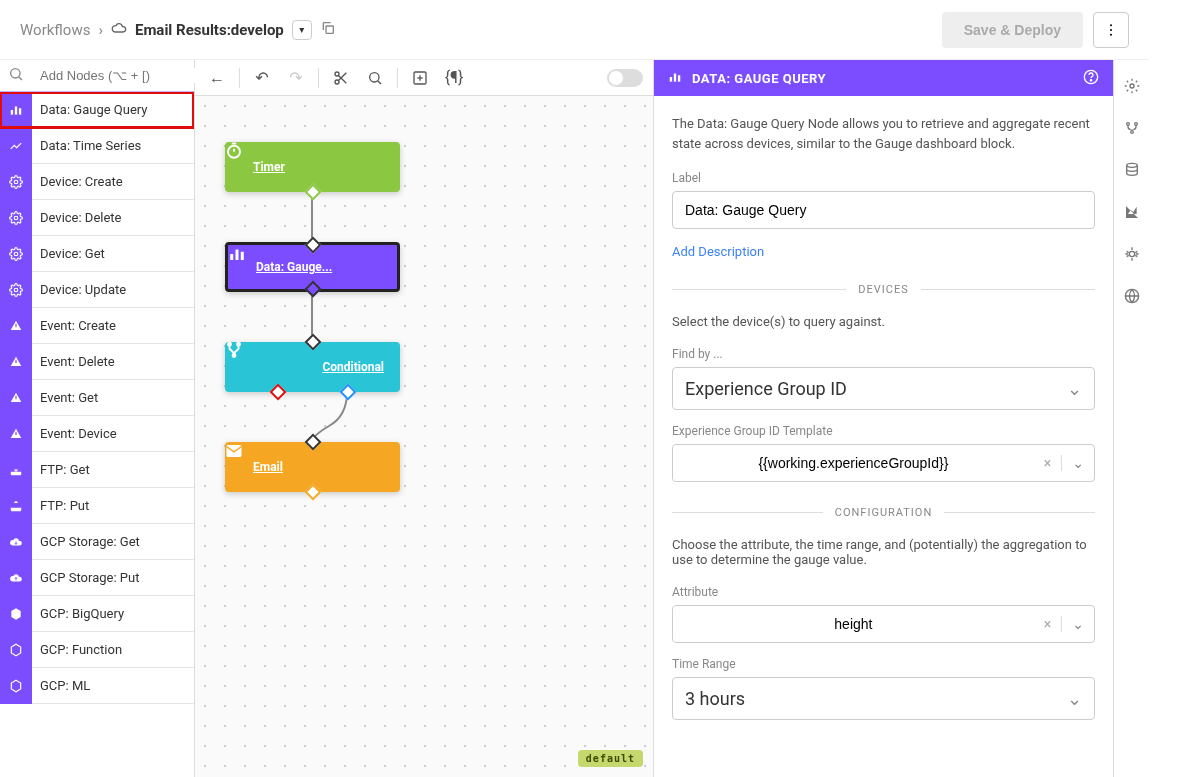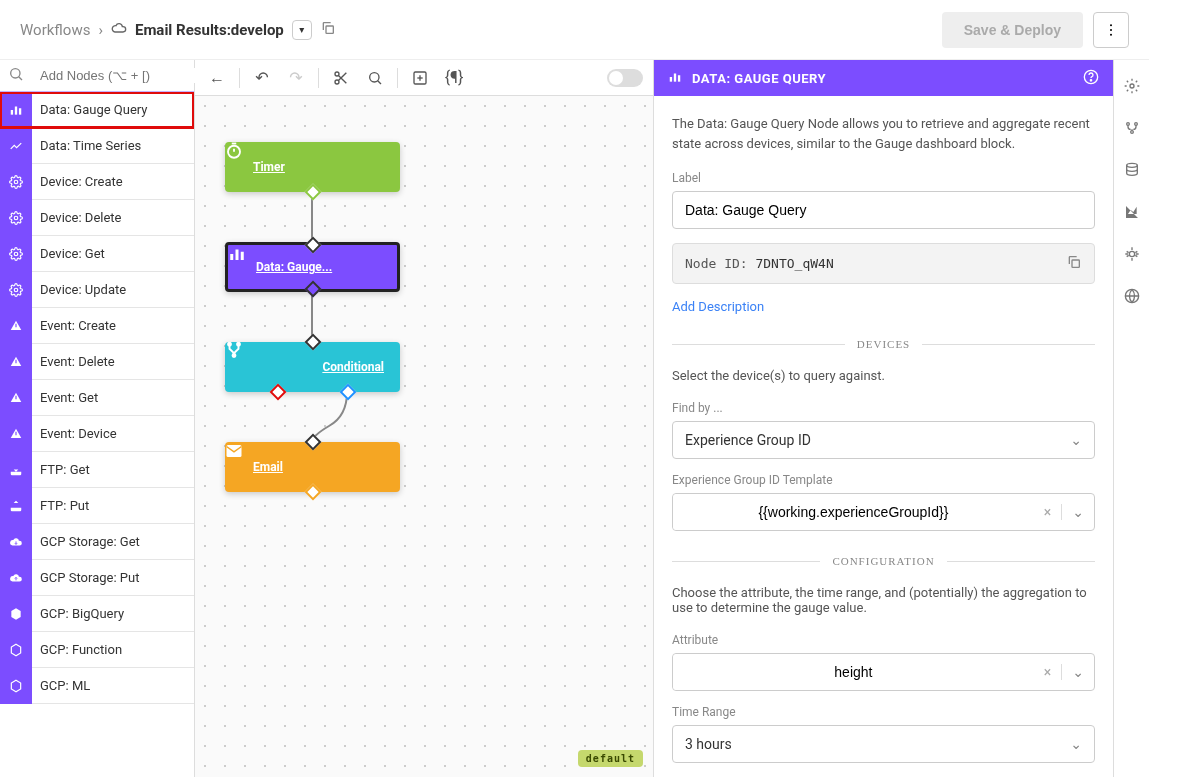--- a/index.html
+++ b/index.html
@@ -65,23 +65,23 @@
 .panel-header .help { margin-left: auto; }
 .panel-body { flex: 1; overflow-y: auto; padding: 18px; }
 .panel-desc { color: #555; font-size: 13px; line-height: 1.5; margin-bottom: 18px; }
 .form-label { font-size: 12px; color: #888; margin-bottom: 6px; display: block; }
 .form-input { width: 100%; border: 1px solid #ccc; border-radius: 4px; padding: 10px 12px; font-size: 14px; margin-bottom: 14px; }
 .node-id-box { background: #f3f3f3; border: 1px solid #ddd; border-radius: 4px; padding: 10px 12px; font-size: 13px; font-family: monospace; color: #555; margin-bottom: 14px; display: flex; align-items: center; }
 .node-id-box .copy { margin-left: auto; color: #888; cursor: pointer; }
 .link-text { color: #3b82f6; font-size: 13px; cursor: pointer; }
 .section-divider { display: flex; align-items: center; margin: 24px 0 18px; font-size: 11px; color: #888; letter-spacing: 1px; }
 .section-divider::before, .section-divider::after { content: ''; flex: 1; height: 1px; background: #ddd; }
-.section-divider span { padding: 0 12px; font-family: Liberation Serif, serif; }
+.section-divider span { padding: 0 12px; }
 .section-desc { font-size: 13px; color: #555; margin-bottom: 18px; }
-.select-box { width: 100%; border: 1px solid #ccc; border-radius: 4px; padding: 10px 12px; font-size: 14px; margin-bottom: 14px; display: flex; align-items: flex-start; }
+.select-box { width: 100%; border: 1px solid #ccc; border-radius: 4px; padding: 10px 12px; font-size: 18px; margin-bottom: 14px; display: flex; align-items: flex-start; }
 .select-box .chev { margin-left: auto; color: #888; }
 .input-with-clear { position: relative; display: flex; align-items: center; border: 1px solid #ccc; border-radius: 4px; margin-bottom: 14px; }
 .input-with-clear input { flex: 1; border: none; padding: 10px 12px; font-size: 14px; outline: none; border-radius: 4px; text-align: center; }
 .input-with-clear .clear { padding: 0 10px; color: #aaa; cursor: pointer; }
 .input-with-clear .chev { padding: 0 10px; color: #888; border-left: 1px solid #ddd; }
 
 
 .rail { width: 36px; border-left: 1px solid #ddd; display: flex; flex-direction: column; align-items: center; padding-top: 18px; gap: 22px; }
 .rail-icon { color: #777; cursor: pointer; font-size: 16px; }
 
@@ -396,28 +396,20 @@
               <path d="M9 9a3 3 0 1 1 4 2.8c-.7.4-1 1-1 1.7"></path>
               <circle cx="12" cy="17" r="1" fill="currentColor"></circle>
             </svg></span>
       </div>
       <div class="panel-body">
         <p class="panel-desc">The Data: Gauge Query Node allows you to retrieve and aggregate recent state across devices, similar to the Gauge dashboard block.</p>
         
         <label class="form-label">Label</label>
         <input class="form-input" type="text" value="Data: Gauge Query" style="">
 
-        <div class="node-id-box">
-          <span>Node ID:</span>&nbsp;
-          <span style="color:#333;">7DNTO_qW4N</span>
-          <span class="copy"><svg class="icon-svg" viewBox="0 0 24 24" fill="none" stroke="currentColor" stroke-width="2">
-                <rect x="9" y="9" width="11" height="11" rx="1"></rect>
-                <path d="M5 15V5a1 1 0 0 1 1-1h10"></path>
-              </svg></span>
-        </div>
 
         <span class="link-text">Add Description</span>
 
         <div class="section-divider">
             <span>DEVICES</span>
           </div>
         <p class="section-desc">Select the device(s) to query against.</p>
 
         <label class="form-label">Find by ...</label>
         <div class="select-box">

